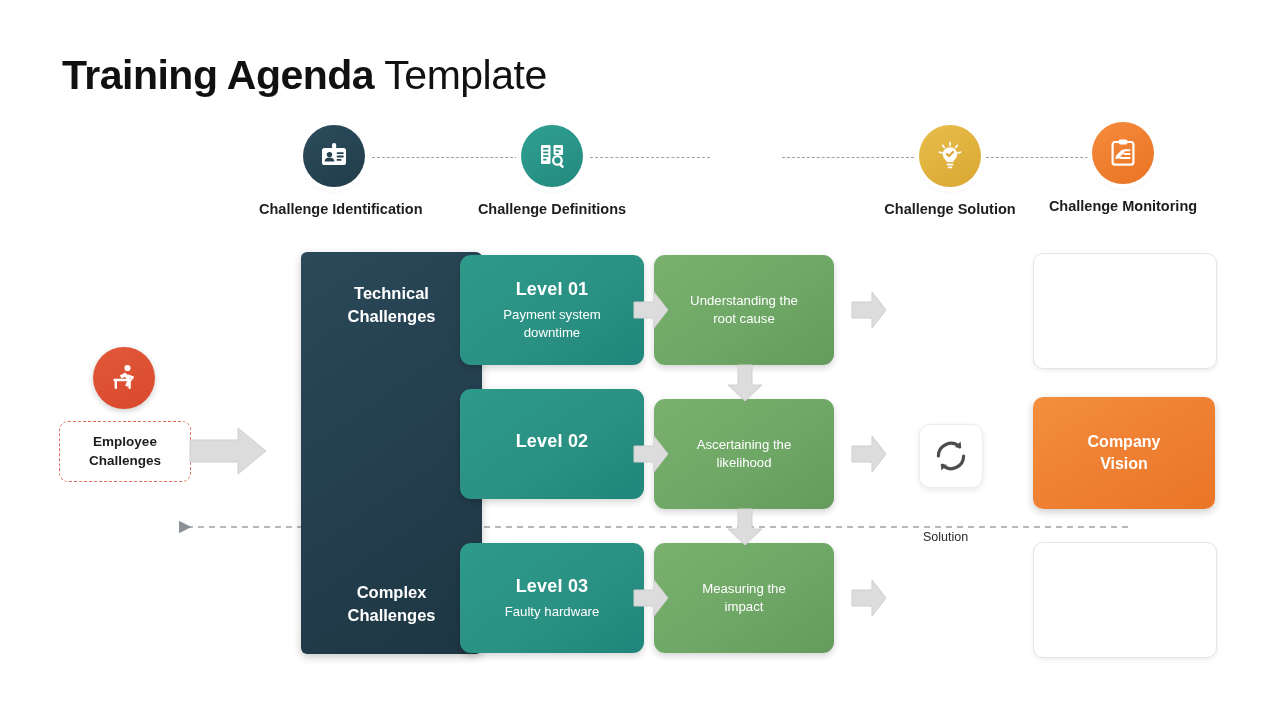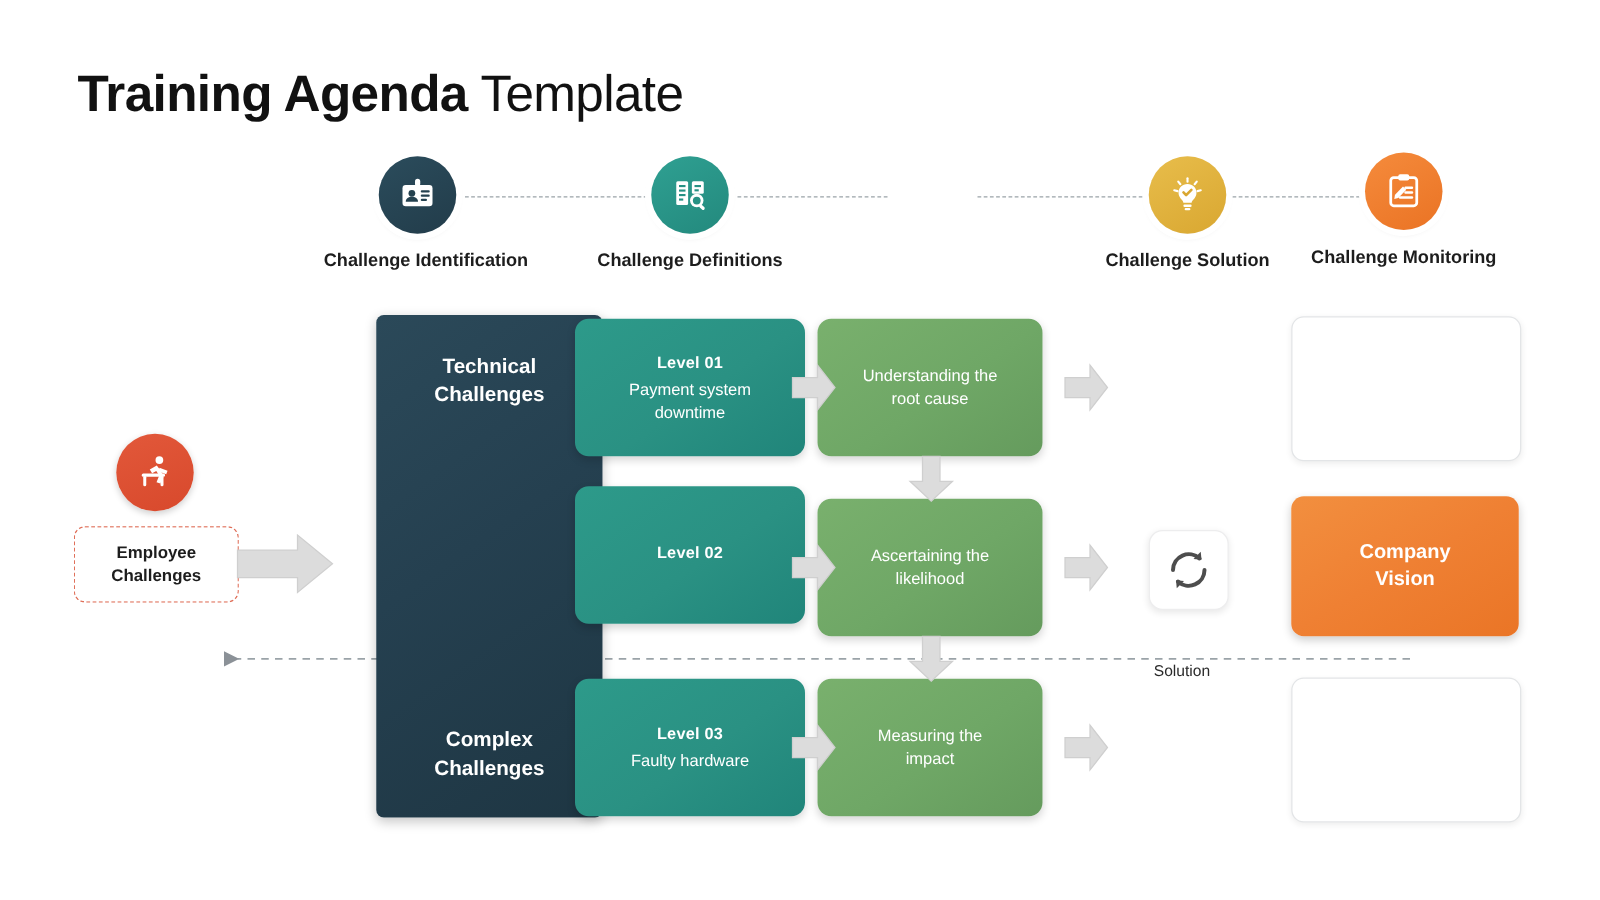--- a/index.html
+++ b/index.html
@@ -56,21 +56,21 @@
   .dark-panel .pt.b{top:329px;}
 
   
   .card{
     position:absolute;border-radius:11px;color:#fff;text-align:center;
     display:flex;flex-direction:column;align-items:center;justify-content:center;
     box-shadow:0 3px 7px rgba(0,0,0,.17);z-index:2;
   }
   .card.teal{background:linear-gradient(145deg,#2d9a8a 0%,#2a9183 55%,#20857a 100%);}
   .card.green{background:linear-gradient(145deg,#79b06d 0%,#6fa766 55%,#659b5d 100%);}
-  .card .h{font-size:13px;font-weight:bold;letter-spacing:.2px;margin-bottom:6px;}
+  .card .h{font-size:18px;font-weight:bold;letter-spacing:.2px;margin-bottom:6px;}
   .card .s{font-size:13.2px;font-weight:400;line-height:1.36;}
   .card .only{font-size:13.2px;font-weight:400;line-height:1.4;}
 
   
   .empty-box{
     position:absolute;background:#fff;border:1px solid #e3e5e7;border-radius:10px;
     box-shadow:0 2px 5px rgba(0,0,0,.07);z-index:2;
   }
 
   

